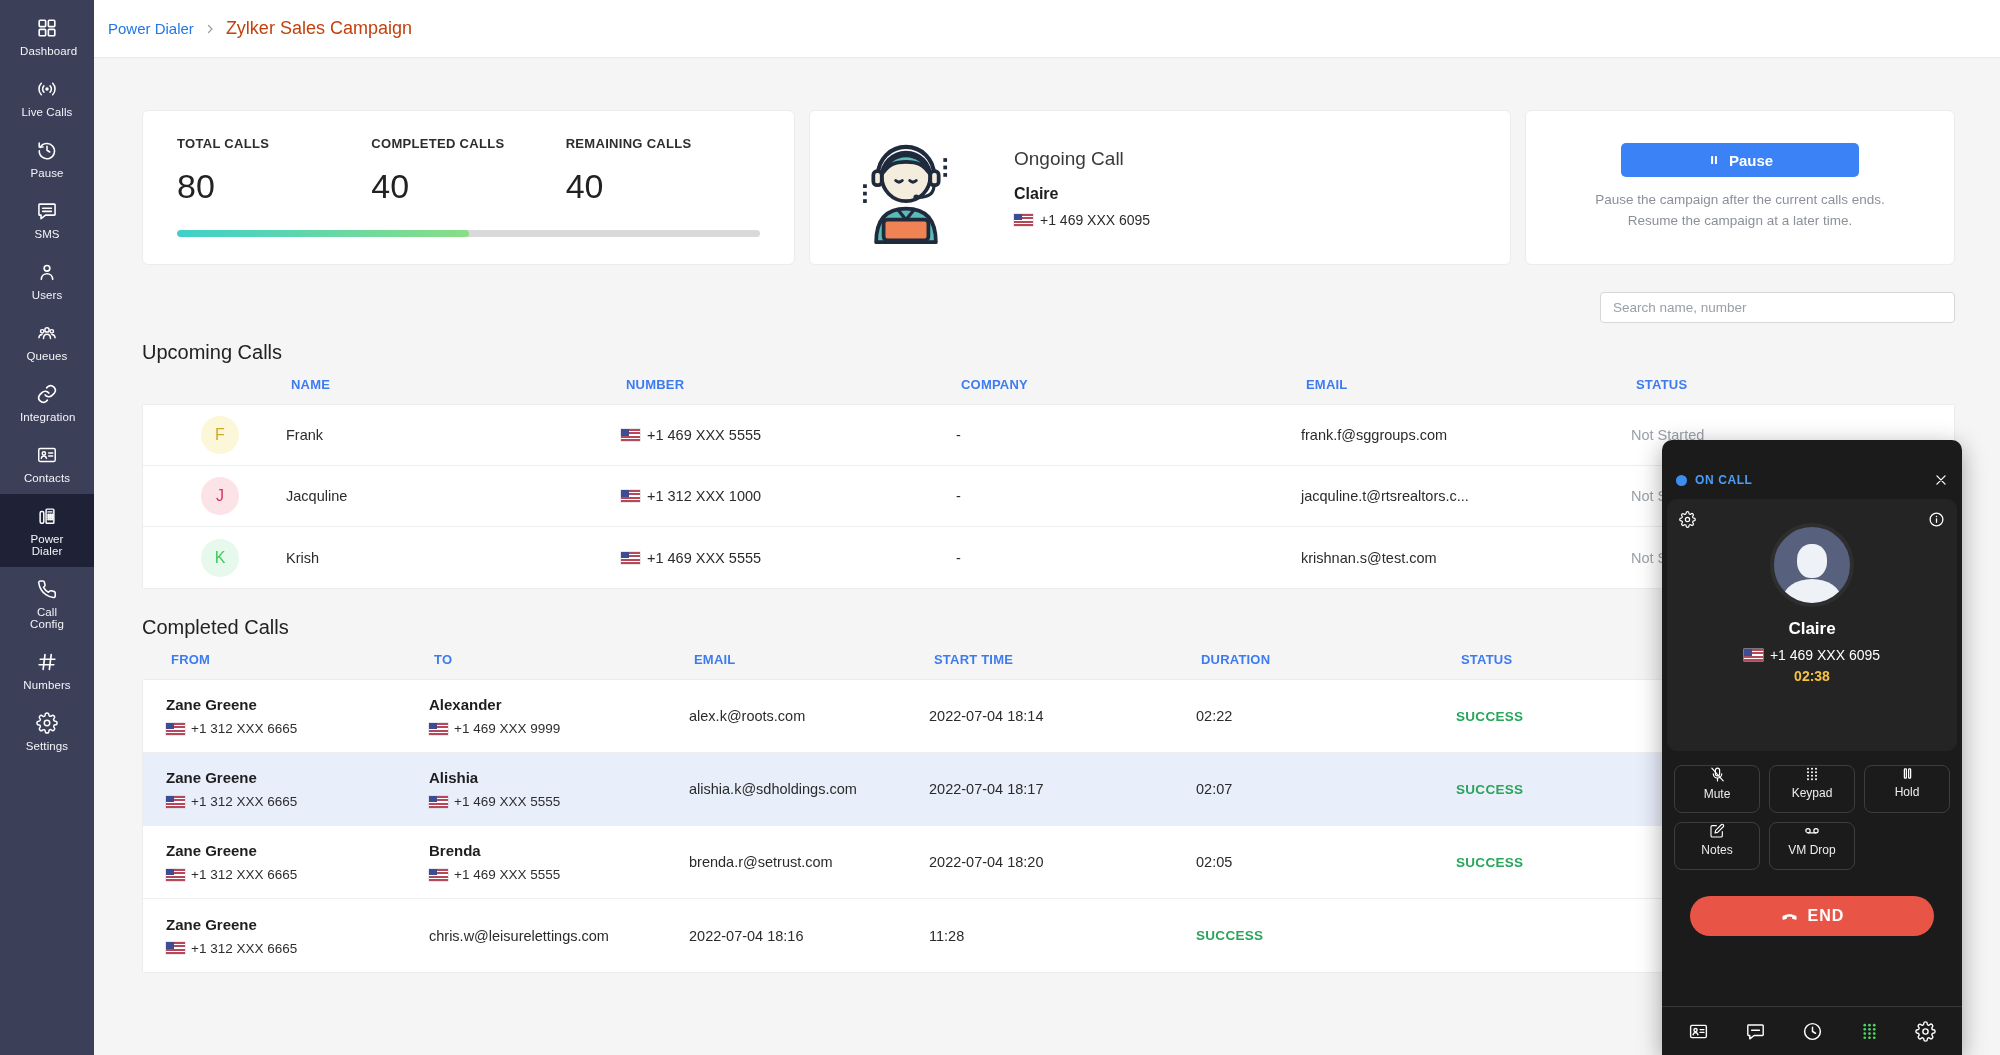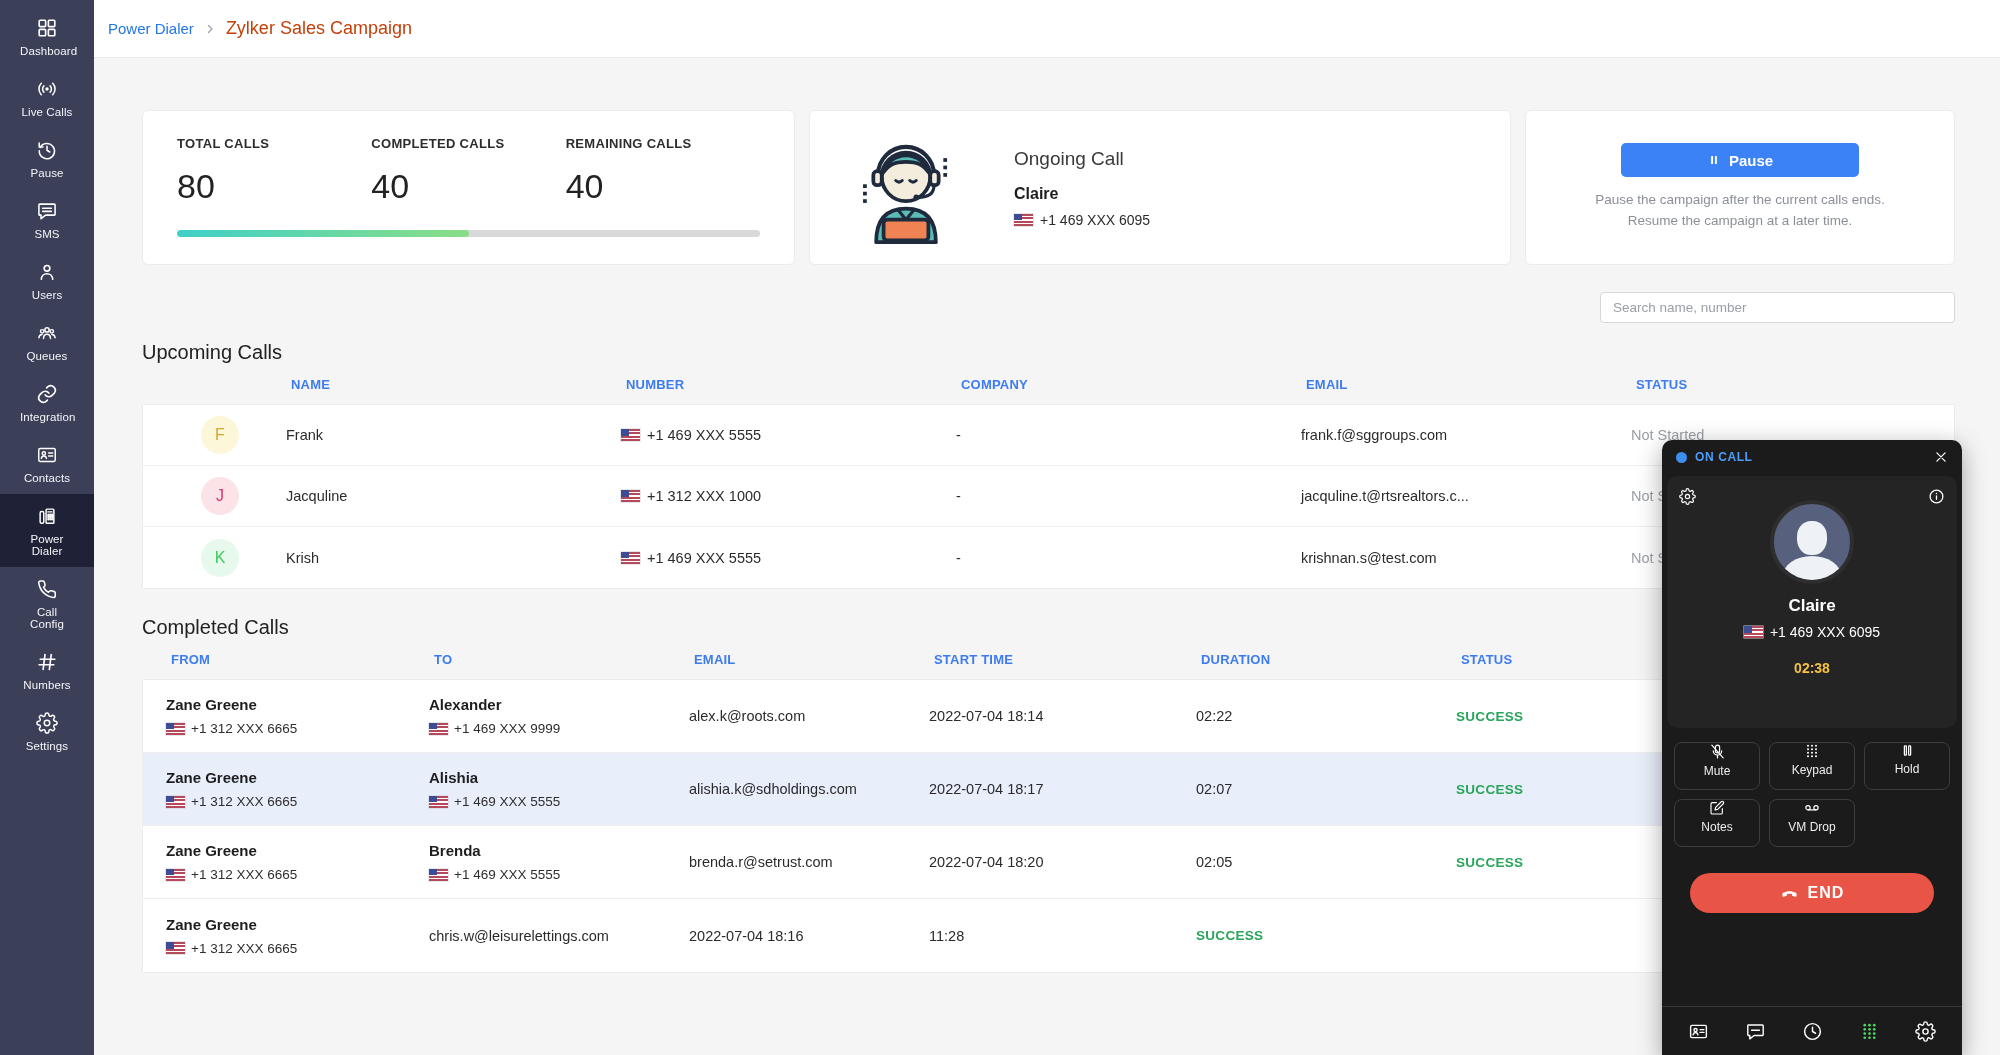--- a/index.html
+++ b/index.html
@@ -80,33 +80,33 @@
   .p-num { margin-top:8px; font-size:13.5px; color:#2e2e2e; display:flex; align-items:center; gap:6px; }
   .success { font-size:13.5px; font-weight:700; color:#27a65a; letter-spacing:.3px; }
 
   
   .flag { width:19px; height:12px; display:inline-block; flex:0 0 auto; position:relative;
           background:repeating-linear-gradient(180deg,#b5485a 0 1.72px,#fff 1.72px 3.44px); box-shadow:0 0 0 .5px #cfcfcf; }
   .flag::before { content:""; position:absolute; left:0; top:0; width:8px; height:6.5px; background:#3e4d93; }
 
   
   .widget { position:absolute; left:1662px; top:440px; width:300px; height:615px; background:#1b1b1b; border-radius:10px 10px 0 0; z-index:70; box-shadow:0 6px 24px rgba(0,0,0,.35); display:flex; flex-direction:column; }
-  .w-head { height:34px; display:flex; align-items:center; padding:0 14px; gap:8px; }
+  .w-head { height:34px; display:flex; align-items:center; padding:0 14px; gap:8px;margin-top:23px; }
   .w-dot { width:11px; height:11px; border-radius:50%; background:#3e8ef0; }
   .w-status { font-size:12px; font-weight:700; color:#4b9ef7; letter-spacing:.6px; }
   .w-close { margin-left:auto; cursor:pointer; display:flex; }
   .w-panel { margin:2px 5px 0; background:#242424; border-radius:10px; position:relative; height:252px; }
   .w-gear { position:absolute; left:12px; top:12px; cursor:pointer; }
   .w-info { position:absolute; right:12px; top:12px; cursor:pointer; }
   .w-avatar { width:84px; height:84px; border-radius:50%; background:#57617e; border:4px solid #2e2e2e; margin:24px auto 0; position:relative; overflow:hidden; }
   .w-avatar .head { position:absolute; left:50%; top:17px; transform:translateX(-50%); width:30px; height:34px; border-radius:46%; background:#eef1f5; }
   .w-avatar .shoulders { position:absolute; left:50%; top:52px; transform:translateX(-50%); width:58px; height:40px; border-radius:50% 50% 0 0; background:#eef1f5; }
   .w-name { text-align:center; color:#fff; font-size:17px; font-weight:700; margin-top:12px; }
   .w-number { display:flex; justify-content:center; align-items:center; gap:7px; color:#fff; font-size:14px; margin-top:8px; }
-  .w-timer { text-align:center; color:#f5c242; font-size:14px; font-weight:700; margin-top:20px; }
+  .w-timer { text-align:center; color:#f5c242; font-size:14px; font-weight:700; margin-top:5px; }
   .w-btns { margin:14px 12px 0; display:grid; grid-template-columns:repeat(3,1fr); gap:9px; }
   .w-btn { height:48px; border:1px solid #3d3d3d; border-radius:8px; background:transparent; color:#ededed; display:flex; flex-direction:column; align-items:center; gap:4px; font-size:12px; cursor:pointer; font-family:inherit; }
   .end-btn { margin:26px auto 0; width:244px; height:40px; border:none; border-radius:22px; background:#e85445; color:#fff; font-size:16px; font-weight:700; letter-spacing:1px; display:flex; align-items:center; justify-content:center; gap:9px; cursor:pointer; font-family:inherit; }
   .w-bottom { margin-top:auto; height:49px; border-top:1px solid #383838; display:flex; align-items:center; justify-content:space-around; padding:0 8px; }
   .w-tab { cursor:pointer; display:flex; }
 </style>
 </head>
 <body>
 
 <nav class="sidebar">

